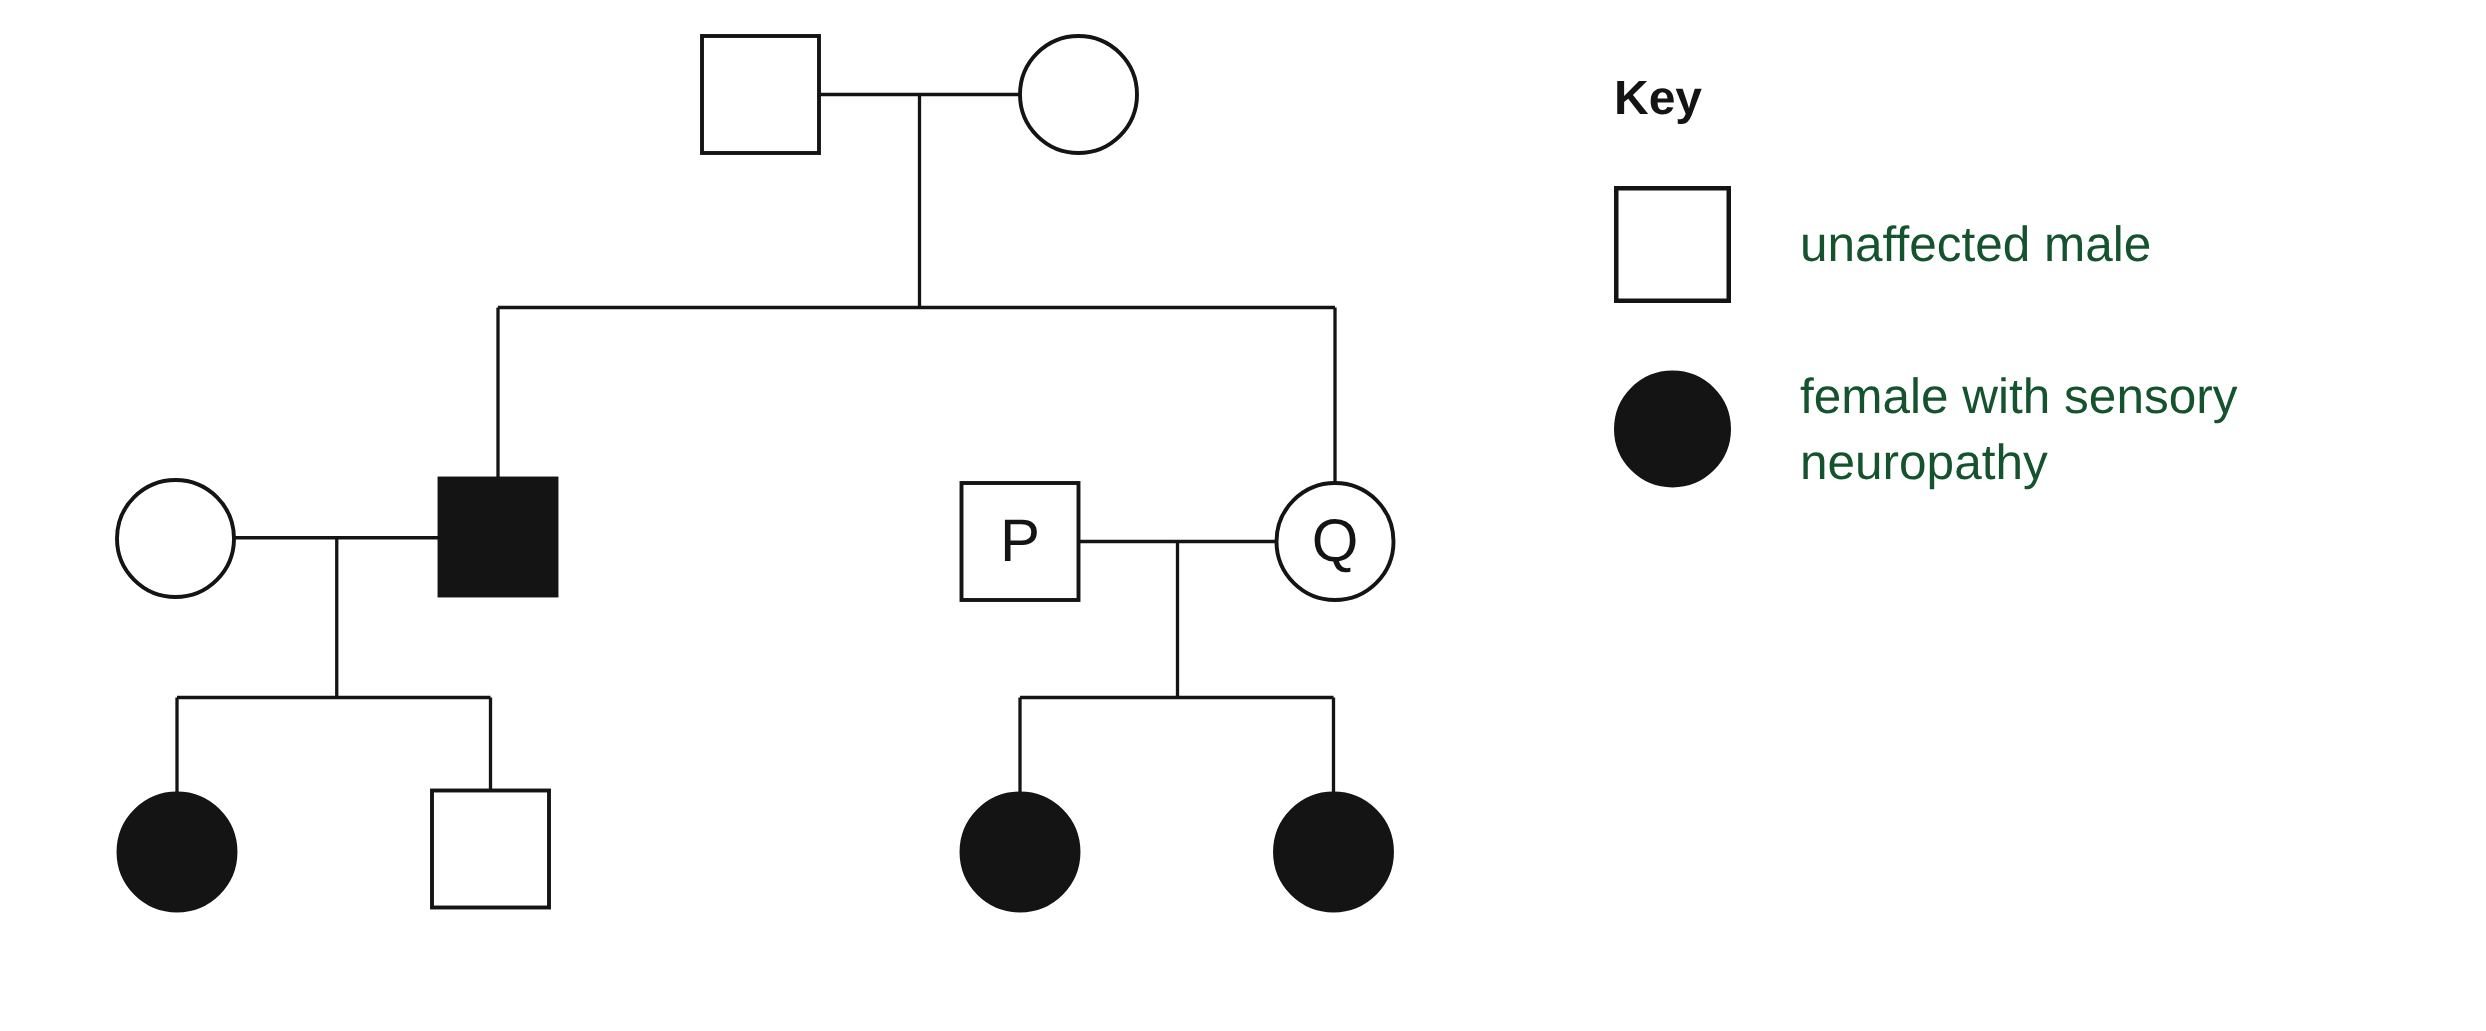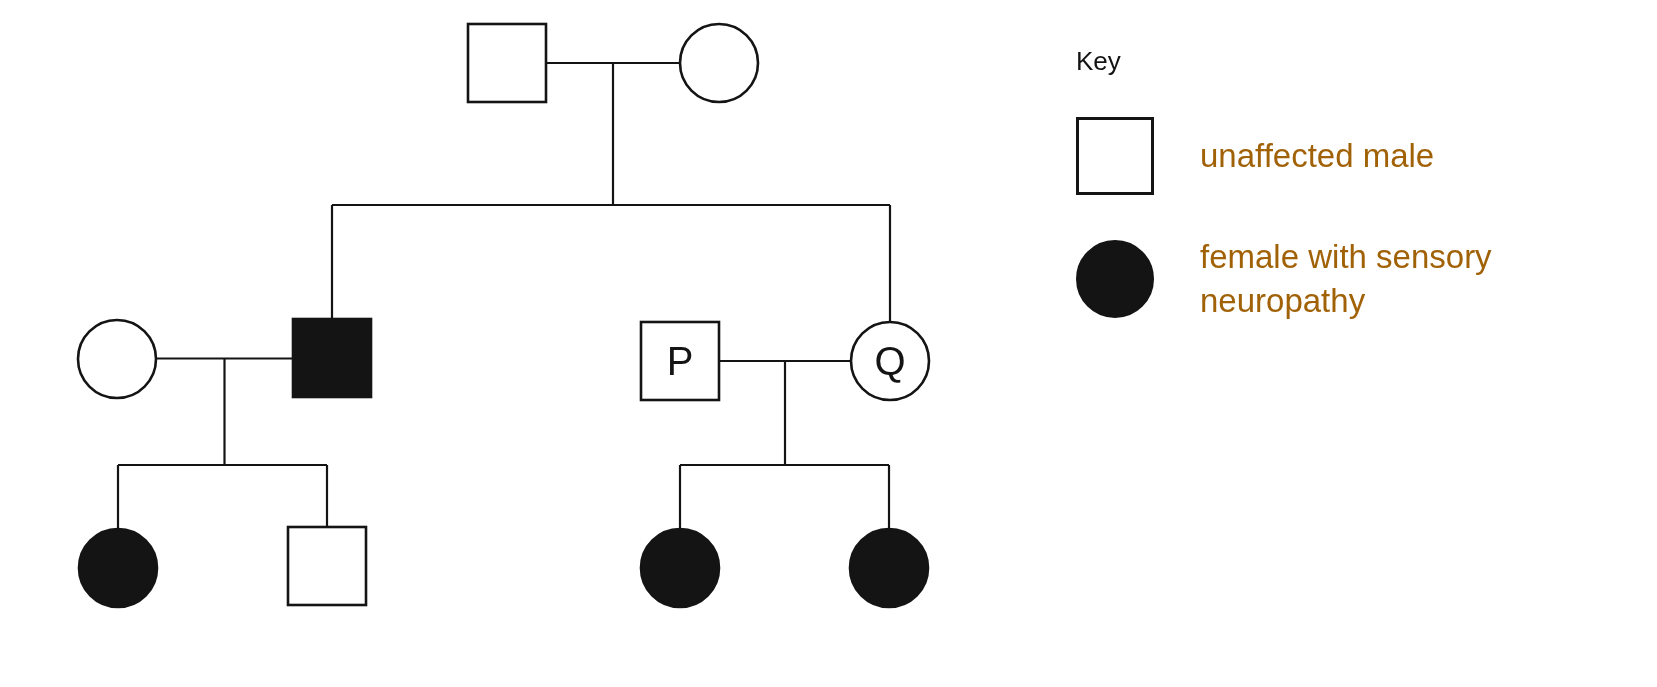--- a/index.html
+++ b/index.html
@@ -23,43 +23,43 @@
   #key-panel {
     position: absolute;
     left: 1076px;
     top: 46px;
     display: flex;
     flex-direction: column;
     gap: 40px;
     align-items: flex-start;
   }
   .key-title {
-    font-size: 26px;
-    font-weight: normal;
+    font-size: 32px;
+    font-weight: bold;
     color: #141414;
     line-height: 1.2;
   }
   .key-row {
     display: flex;
     align-items: center;
     gap: 46px;
   }
   .key-symbol {
     width: 78px;
     height: 78px;
     border: 3px solid #141414;
     box-sizing: border-box;
     background: #ffffff;
     flex: 0 0 auto;
   }
   .key-symbol.circle { border-radius: 50%; }
   .key-symbol.filled { background: #141414; }
   .key-label {
     font-size: 33px;
-    color: #a16207;
+    color: #14532d;
     line-height: 1.33;
     max-width: 345px;
   }
   svg text {
     font-family: "Liberation Sans", sans-serif;
     fill: #141414;
   }
 </style>
 </head>
 <body>

